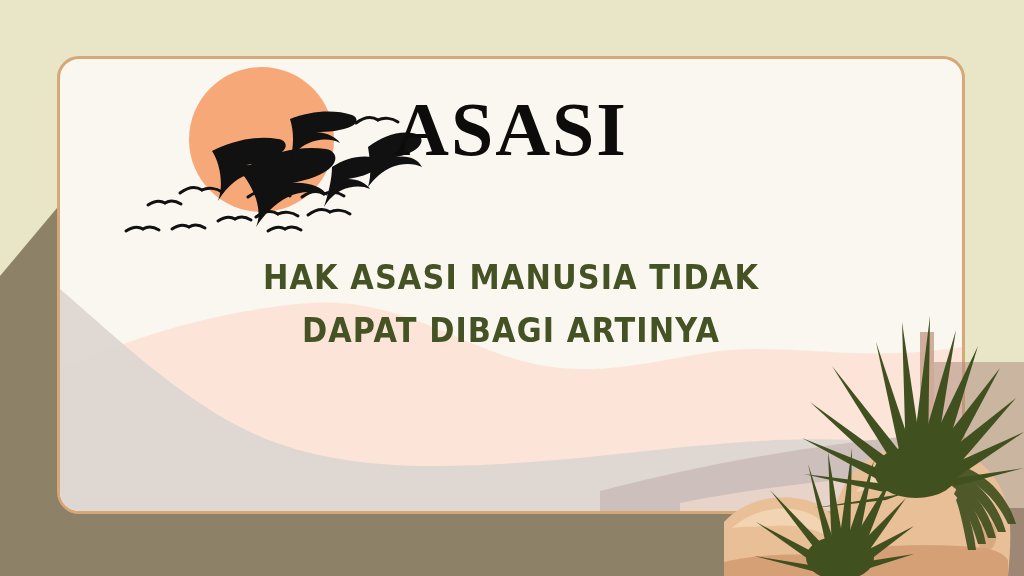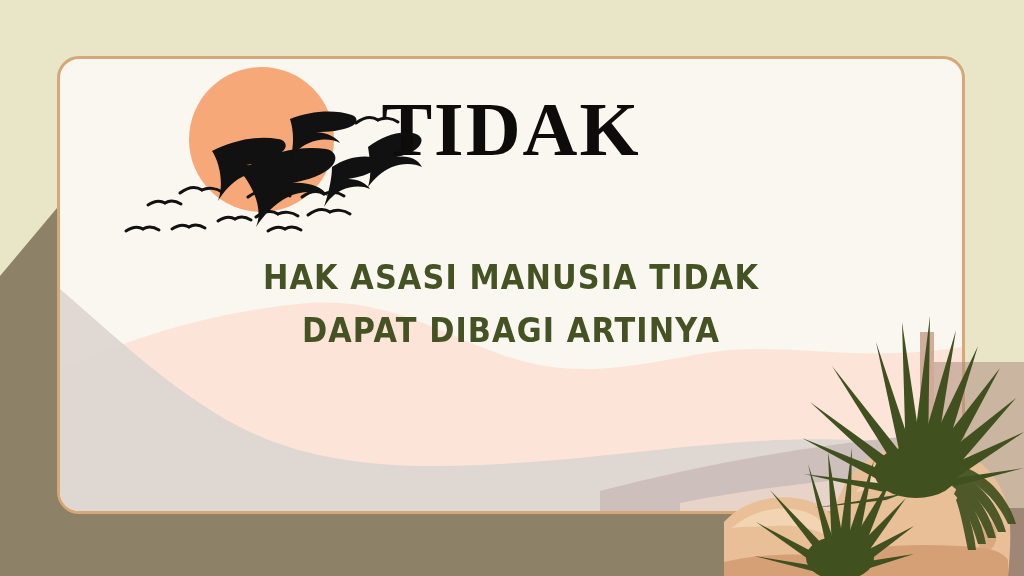--- a/index.html
+++ b/index.html
@@ -213,21 +213,21 @@
             <path d="M6,142 C12,138 18,137 23,140"></path>
             <path d="M23,140 C28,137 34,138 39,141"></path>
             <path d="M52,140 C58,136 64,135 69,138"></path>
             <path d="M69,138 C74,135 80,136 85,139"></path>
             <path d="M148,142 C154,138 160,137 165,140"></path>
             <path d="M165,140 C170,137 176,138 181,141"></path>
           </g>
         </g>
       </svg>
 
-      <div class="title">TIDAK</div>
+      <div class="title">ASASI</div>
 
       <div class="body-text">
         <span class="line">HAK ASASI MANUSIA TIDAK</span>
         <span class="line">DAPAT DIBAGI ARTINYA</span>
       </div>
 
       <div class="logo">
         <svg viewBox="0 0 190 58" style="position:absolute;left:0;top:0;width:190px;height:58px;">
 
           <g>

